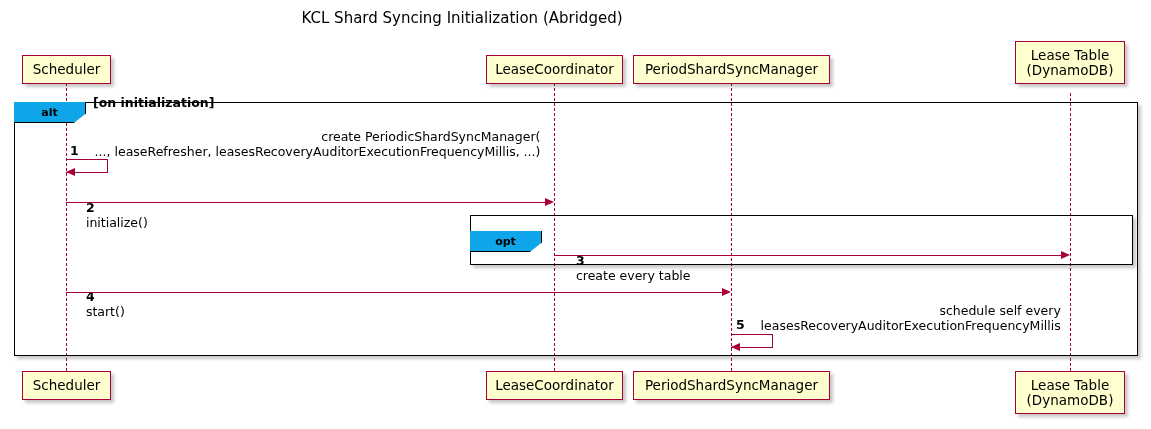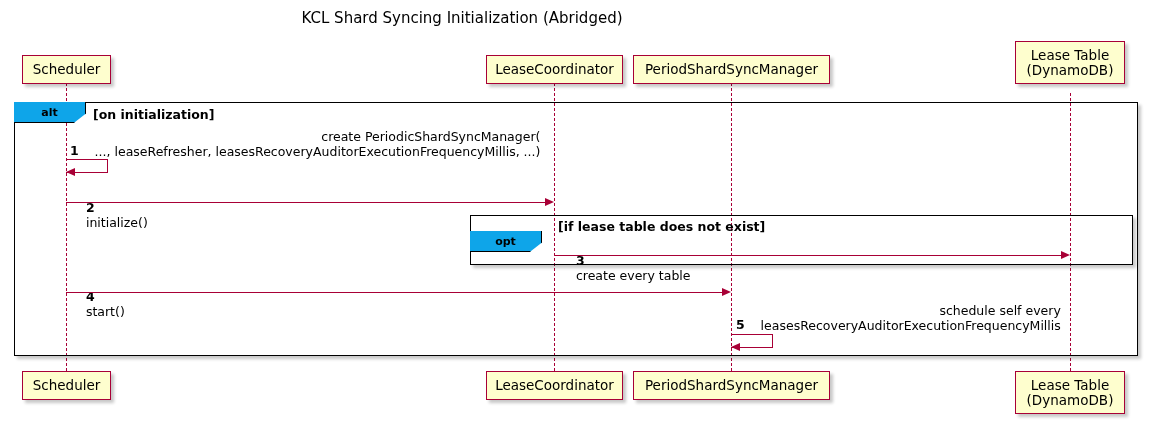--- a/index.html
+++ b/index.html
@@ -175,21 +175,21 @@
   </div>
   <div class="participant" style="left:1015px; top:41px; width:110px; height:43px;">
     <span>Lease Table</span>
     <span>(DynamoDB)</span>
   </div>
 
   <div class="frame" style="left:14px; top:102px; width:1124px; height:254px;"></div>
   <div class="frame-tab" style="left:14px; top:102px; width:72px; height:21px;">
     <span>alt</span>
   </div>
-  <div class="frame-label" style="left:93px; top:107px;">[on initialization]</div>
+  <div class="frame-label" style="left:93px; top:95px;">[on initialization]</div>
 
   <div class="msg-multiline" style="left:70px; top:129px;">
     <span class="msg-num">1</span>
     <span class="msg-lines">
       <span class="msg-text">create PeriodicShardSyncManager(</span>
       <span class="msg-text">   ..., leaseRefresher, leasesRecoveryAuditorExecutionFrequencyMillis, ...)</span>
     </span>
   </div>
   <div class="self-loop" style="left:66px; top:159px; width:42px; height:14px;"></div>
   <div class="arrow-head-left" style="left:66px; top:168px;"></div>
@@ -198,21 +198,20 @@
     <span class="msg-num">2</span>
     <span class="msg-text">initialize()</span>
   </div>
   <div class="arrow-line" style="left:66px; top:202px; width:479px;"></div>
   <div class="arrow-head-right" style="left:545px; top:198px;"></div>
 
   <div class="frame" style="left:470px; top:215px; width:663px; height:50px;"></div>
   <div class="frame-tab" style="left:470px; top:215px; width:72px; height:21px;margin-top:16px;">
     <span>opt</span>
   </div>
-  <div class="frame-label" style="left:558px; top:219px;">[if lease table does not exist]</div>
 
   <div class="msg" style="left:560px; top:238px;">
     <span class="msg-num">3</span>
     <span class="msg-text">create every table</span>
   </div>
   <div class="arrow-line" style="left:554px; top:255px; width:507px;"></div>
   <div class="arrow-head-right" style="left:1061px; top:251px;"></div>
 
   <div class="msg" style="left:70px; top:274px;">
     <span class="msg-num">4</span>

